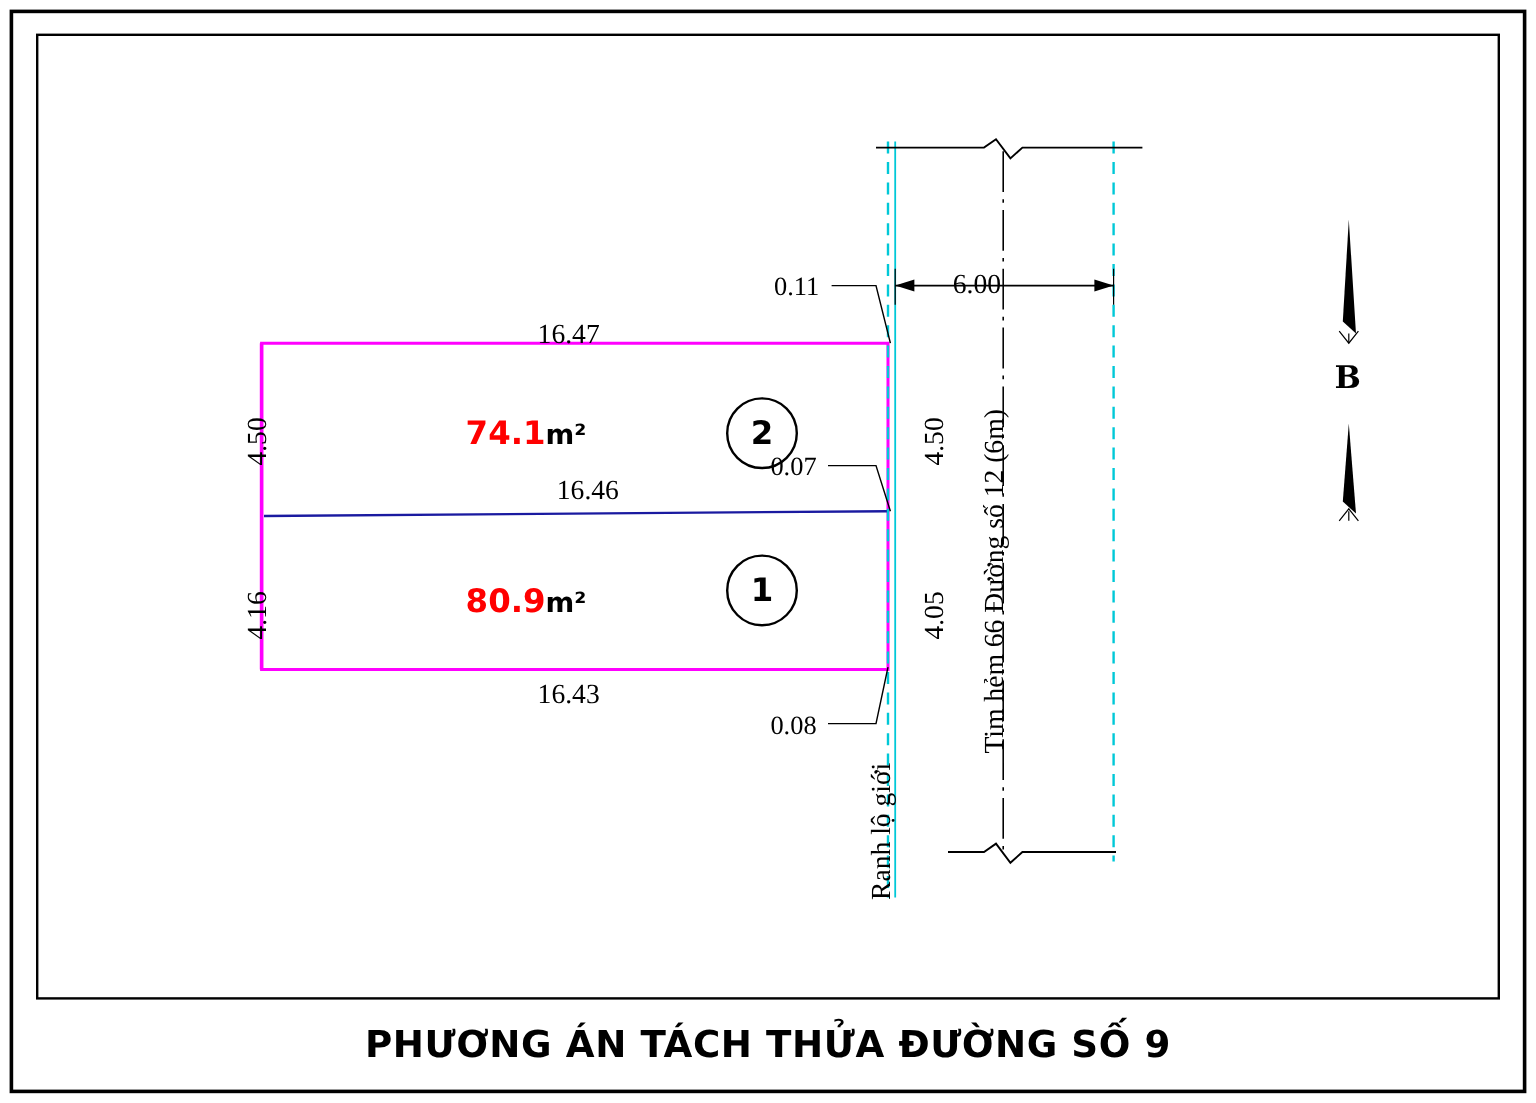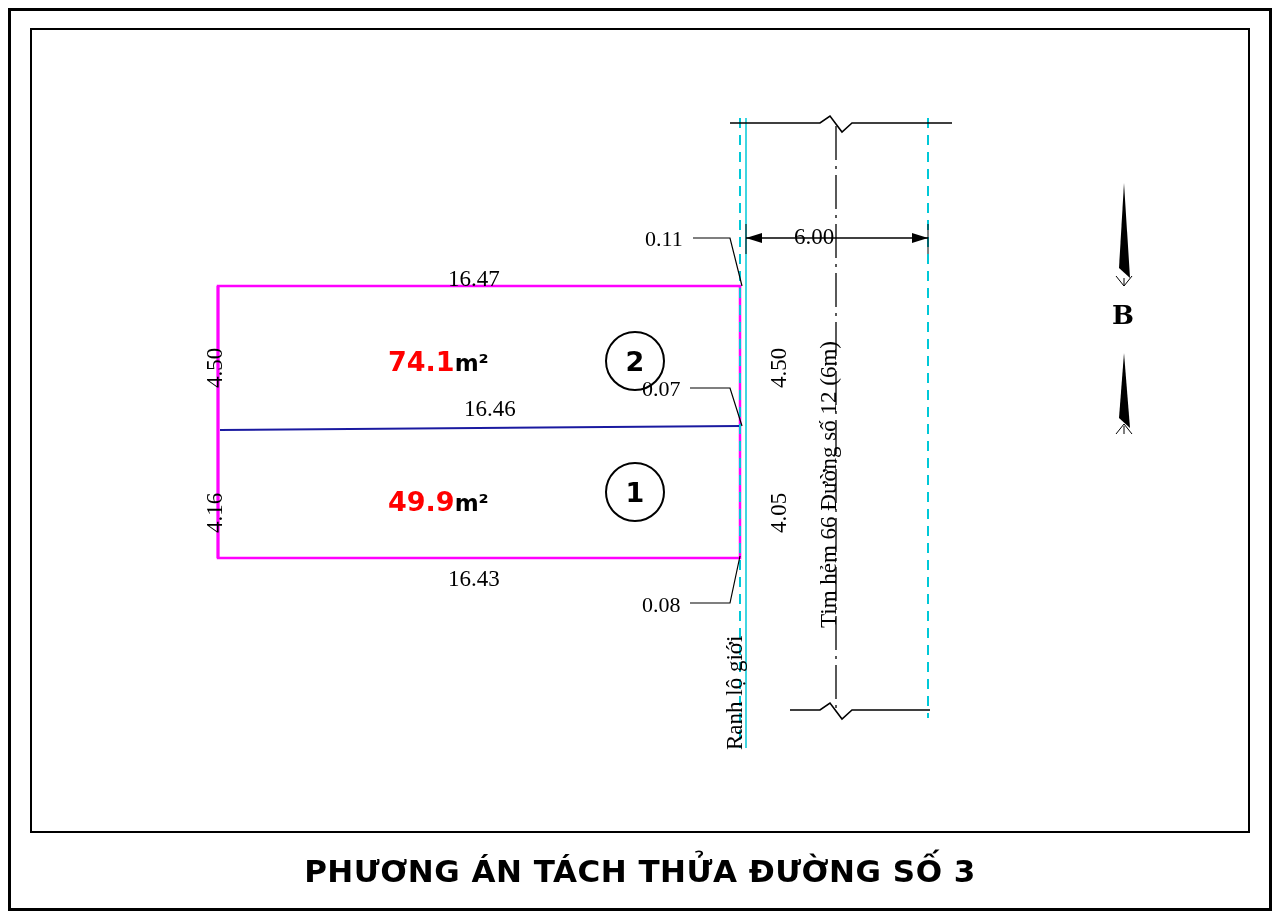--- a/index.html
+++ b/index.html
@@ -177,35 +177,35 @@
     <div class="lbl dim-small" style="left:615px; top:198px;">0.11</div>
     <div class="lbl dim-small" style="left:612px; top:348px;text-align:center;">0.07</div>
     <div class="lbl dim-small" style="left:612px; top:564px;">0.08</div>
 
     <div class="lbl dim" style="left:764px; top:196px;">6.00</div>
 
     <div class="area" style="position:absolute; left:358px; top:318px;">
       <span>74.1</span><span class="unit">m²</span>
     </div>
     <div class="area" style="position:absolute; left:358px; top:458px;">
-      <span>49.9</span><span class="unit">m²</span>
+      <span>80.9</span><span class="unit">m²</span>
     </div>
 
     <div style="position:absolute; left:575px; top:303px; width:56px; height:56px; border:2px solid #000; border-radius:50%; display:flex; align-items:center; justify-content:center;">
       <span class="plotnum">2</span>
     </div>
     <div style="position:absolute; left:575px; top:434px; width:56px; height:56px; border:2px solid #000; border-radius:50%; display:flex; align-items:center; justify-content:center;">
       <span class="plotnum">1</span>
     </div>
 
     <div class="lbl road-label vert" style="left:786px; top:600px;">Tim hẻm 66 Đường số 12 (6m)</div>
 
     <div class="lbl road-label vert" style="left:692px; top:722px;">Ranh lộ giới</div>
 
     <div class="compass-letter" style="position:absolute; left:1082px; top:272px;">B</div>
 
   </div>
 
   <div class="title-bar">
-    <div class="title-text">PHƯƠNG ÁN TÁCH THỬA ĐƯỜNG SỐ 3</div>
+    <div class="title-text">PHƯƠNG ÁN TÁCH THỬA ĐƯỜNG SỐ 9</div>
   </div>
 
 </div>
 
 </body></html>

